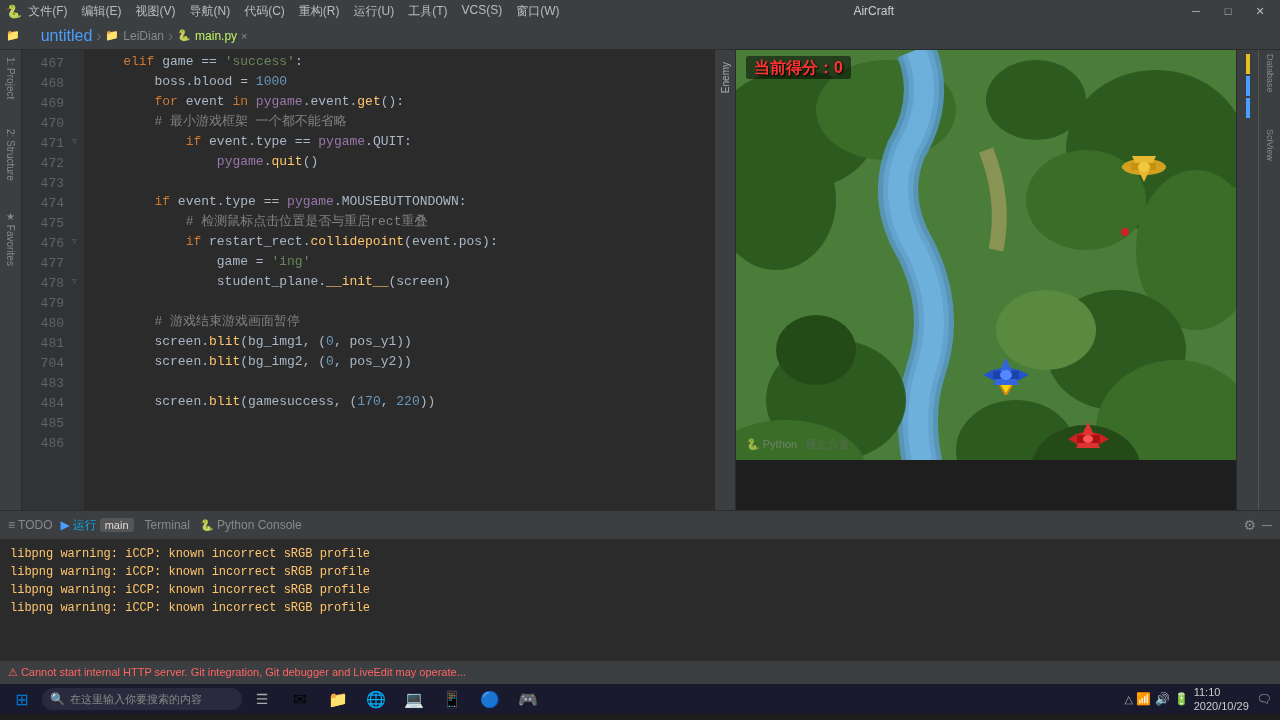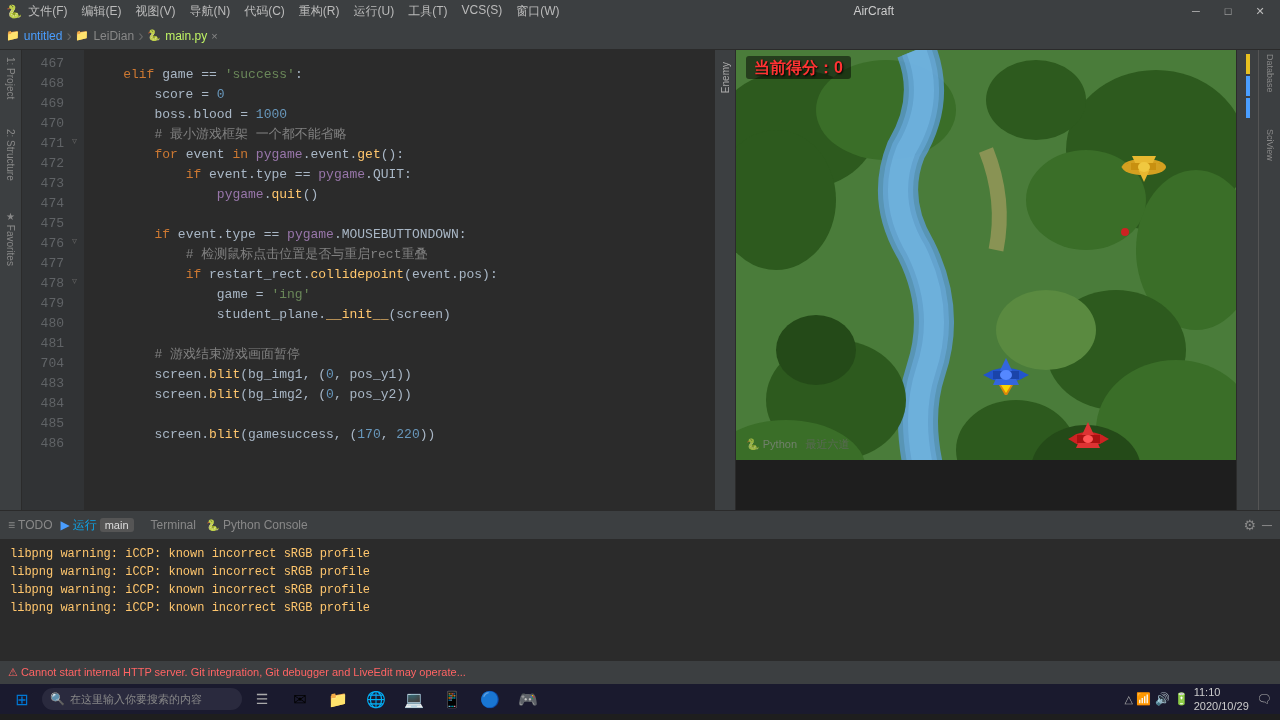--- a/index.html
+++ b/index.html
@@ -68,21 +68,21 @@
       user-select: none;
       flex-shrink: 0;
     }
     .gutter {
       width: 12px;
       background: #313335;
       flex-shrink: 0;
     }
     .code-content {
       flex: 1;
-      padding: 15px 8px;
+      padding: 2px 8px;
       font-family: 'Courier New', monospace;
       font-size: 13px;
       line-height: 20px;
       overflow-x: auto;
       color: #a9b7c6;
     }
     .code-line { white-space: pre; display: block; min-height: 20px; }
     .kw { color: #cc7832; }
     .str { color: #6a8759; }
     .num { color: #6897bb; }
@@ -213,21 +213,21 @@
     <div class="tb-btn">─</div>
     <div class="tb-btn">□</div>
     <div class="tb-btn close">✕</div>
   </div>
 </div>
 
 <div class="tab-bar">
 
   <div style="display:flex; align-items:center; padding: 0 6px; gap:4px;">
     <span style="font-size:11px; color:#4a9eff;">📁</span>
-    <span style="font-size:12px; color:#4a9eff;">untitled</span>
+    <span style="font-size:16px; color:#4a9eff;margin-left:17px;">untitled</span>
     <span style="color:#666;">›</span>
     <span style="font-size:11px; color:#888;">📁</span>
     <span style="font-size:12px; color:#888;">LeiDian</span>
     <span style="color:#666;">›</span>
     <span style="font-size:11px; color:#4a9eff;">🐍</span>
     <span style="font-size:12px; color:#bef264;">main.py</span>
     <span class="tab-close">×</span>
   </div>
 </div>
 
@@ -281,24 +281,23 @@
         <div style="height:20px; display:flex; align-items:center;">
           <span style="color:#606060; font-size:10px;">▿</span>
         </div>
         <div style="height:20px;"></div>
         <div style="height:20px; display:flex; align-items:center;">
           <span style="color:#606060; font-size:10px;">▿</span>
         </div>
       </div>
       <div class="code-content">
         <span class="code-line">    <span class="kw">elif</span> game <span class="op">==</span> <span class="str">'success'</span>:</span>
-        <span class="code-line">        score <span class="op">=</span> <span class="num">0</span></span>
         <span class="code-line">        boss.blood <span class="op">=</span> <span class="num">1000</span></span>
+        <span class="code-line">        <span class="kw">for</span> event <span class="kw">in</span> <span class="cn">pygame</span>.event.<span class="func">get</span>():</span>
         <span class="code-line">        <span class="comment"># 最小游戏框架 一个都不能省略</span></span>
-        <span class="code-line">        <span class="kw">for</span> event <span class="kw">in</span> <span class="cn">pygame</span>.event.<span class="func">get</span>():</span>
         <span class="code-line">            <span class="kw">if</span> event.type <span class="op">==</span> <span class="cn">pygame</span>.QUIT:</span>
         <span class="code-line">                <span class="cn">pygame</span>.<span class="func">quit</span>()</span>
         <span class="code-line"></span>
         <span class="code-line">        <span class="kw">if</span> event.type <span class="op">==</span> <span class="cn">pygame</span>.MOUSEBUTTONDOWN:</span>
         <span class="code-line">            <span class="comment"># 检测鼠标点击位置是否与重启rect重叠</span></span>
         <span class="code-line">            <span class="kw">if</span> restart_rect.<span class="func">collidepoint</span>(event.pos):</span>
         <span class="code-line">                game <span class="op">=</span> <span class="str">'ing'</span></span>
         <span class="code-line">                student_plane.<span class="func">__init__</span>(screen)</span>
         <span class="code-line"></span>
         <span class="code-line">        <span class="comment"># 游戏结束游戏画面暂停</span></span>
@@ -427,21 +426,21 @@
   <div class="bottom-tabs">
     <div style="display:flex; align-items:center; gap:3px; cursor:pointer;">
       <span style="font-size:12px; color:#888;">≡</span>
       <span style="font-size:12px; color:#888;">TODO</span>
     </div>
     <div style="display:flex; align-items:center; gap:3px; cursor:pointer; margin-left:4px;">
       <span style="font-size:12px; color:#4a9eff;">▶</span>
       <span style="font-size:12px; color:#0ea5e9;">运行</span>
       <span style="background:#555; color:#ddd; padding:1px 5px; border-radius:3px; font-size:11px;">main</span>
     </div>
-    <div style="font-size:12px; color:#888; cursor:pointer; margin-left:13px;">Terminal</div>
+    <div style="font-size:12px; color:#888; cursor:pointer; margin-left:7px;">Terminal</div>
     <div style="font-size:12px; color:#888; cursor:pointer; margin-left:6px;">
       <span style="font-size:11px;">🐍</span>
       <span>Python Console</span>
     </div>
     <div style="margin-left:auto; display:flex; gap:6px; align-items:center;">
       <span style="font-size:14px; color:#888; cursor:pointer;">⚙</span>
       <span style="font-size:14px; color:#888; cursor:pointer;">─</span>
     </div>
   </div>
   <div class="terminal-content">

